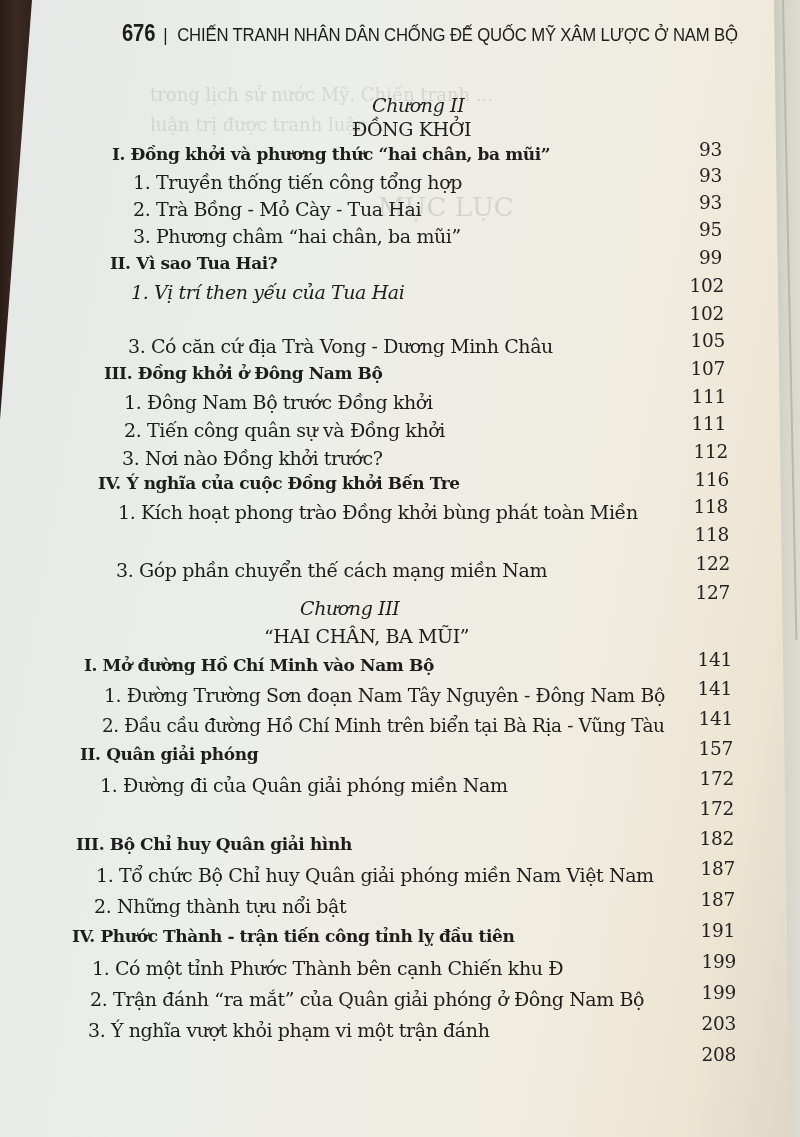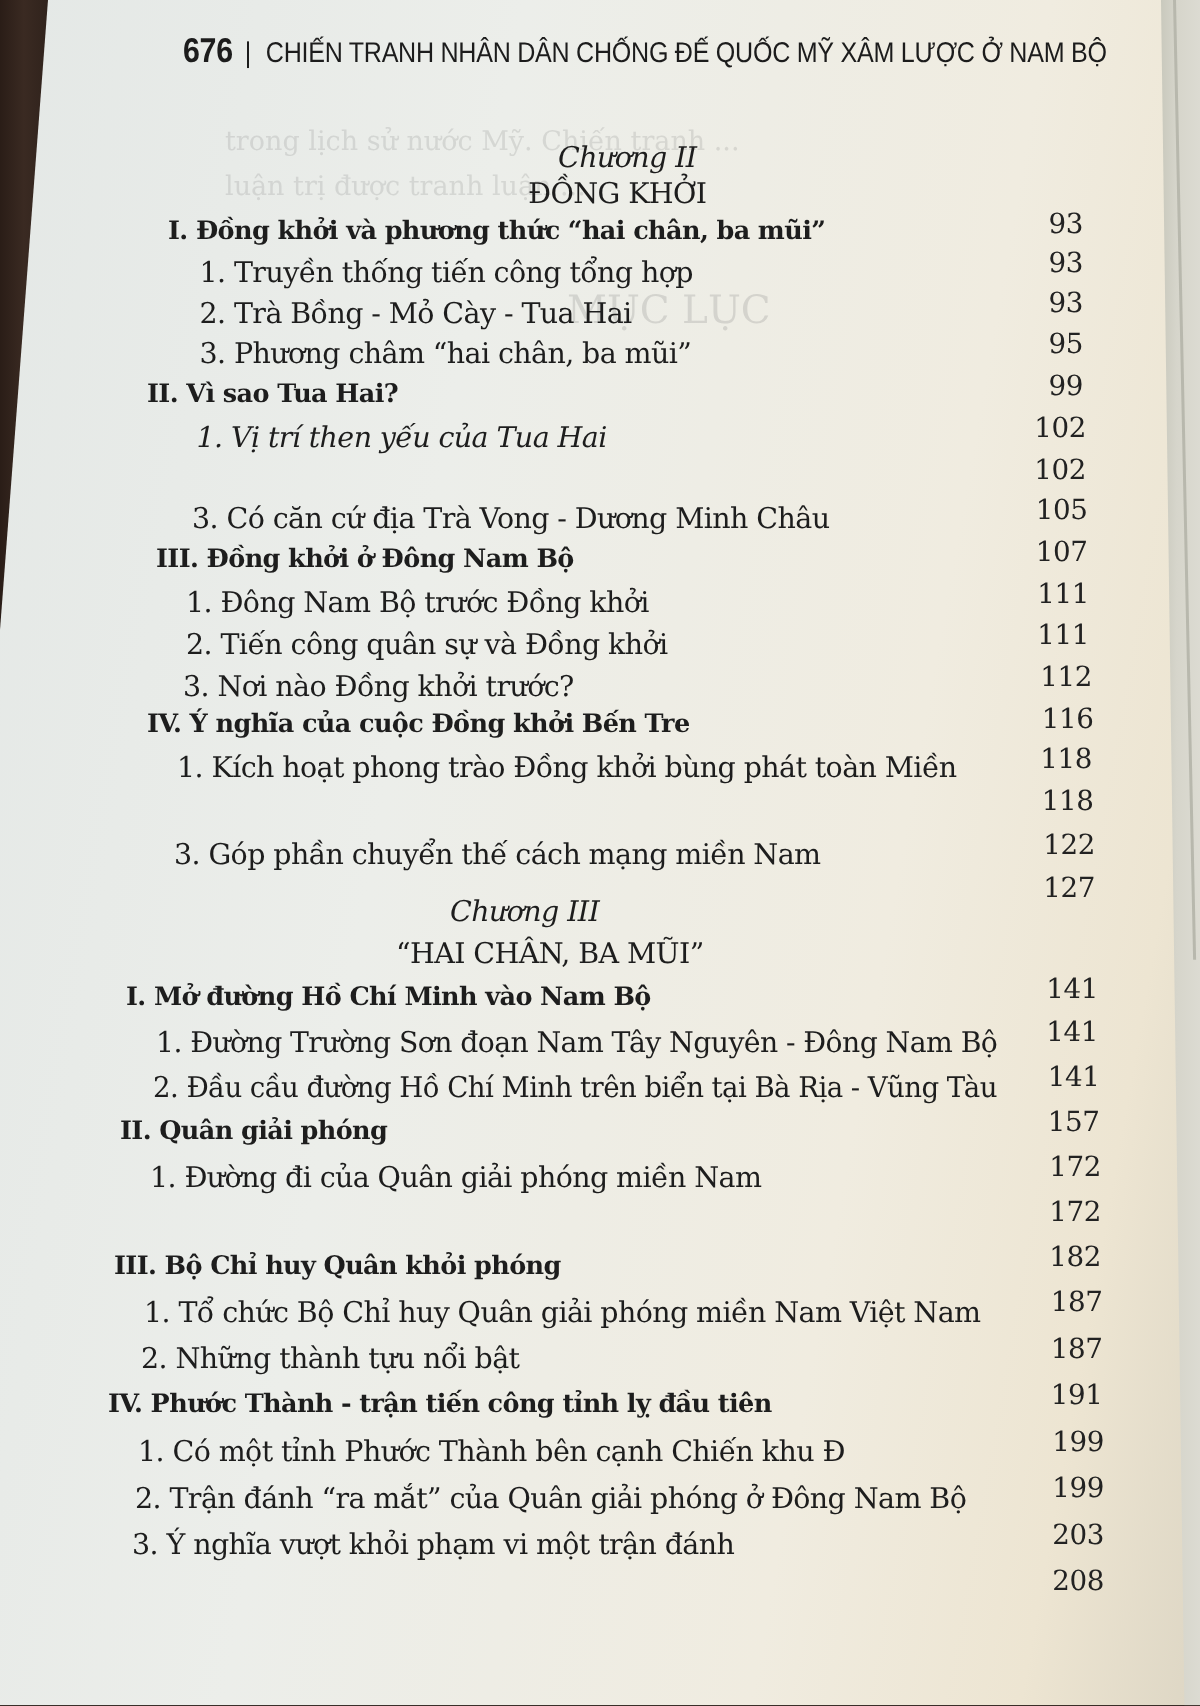--- a/index.html
+++ b/index.html
@@ -77,21 +77,21 @@
 
   <div class="row sec" style="left:112px;top:144px;">I. Đồng khởi và phương thức “hai chân, ba mũi”</div>
   <div class="pg" style="left:662px;top:145px;">93</div>
   <div class="row" style="left:133px;top:171px;">1. Truyền thống tiến công tổng hợp</div>
   <div class="pg" style="left:662px;top:172px;">93</div>
   <div class="row" style="left:133px;top:198px;">2. Trà Bồng - Mỏ Cày - Tua Hai</div>
   <div class="pg" style="left:662px;top:199px;">95</div>
   <div class="row" style="left:133px;top:225px;">3. Phương châm “hai chân, ba mũi”</div>
   <div class="pg" style="left:662px;top:227px;">99</div>
 
-  <div class="row sec" style="left:98px;top:253px;">II. Vì sao Tua Hai?</div>
+  <div class="row sec" style="left:110px;top:253px;">II. Vì sao Tua Hai?</div>
   <div class="pg" style="left:664px;top:255px;">102</div>
   <div class="row" style="left:131px;top:281px;font-style:italic;">1. Vị trí then yếu của Tua Hai</div>
   <div class="pg" style="left:664px;top:283px;">102</div>
   <div class="pg" style="left:665px;top:310px;">105</div>
   <div class="row" style="left:128px;top:335px;">3. Có căn cứ địa Trà Vong - Dương Minh Châu</div>
   <div class="pg" style="left:665px;top:338px;">107</div>
 
   <div class="row sec" style="left:104px;top:363px;">III. Đồng khởi ở Đông Nam Bộ</div>
   <div class="pg" style="left:666px;top:366px;">111</div>
   <div class="row" style="left:124px;top:391px;">1. Đông Nam Bộ trước Đồng khởi</div>
@@ -119,21 +119,21 @@
   <div class="pg" style="left:673px;top:688px;">141</div>
   <div class="row" style="left: 102px; top: 714px; transform: scaleX(0.969); transform-origin: left center;">2. Đầu cầu đường Hồ Chí Minh trên biển tại Bà Rịa - Vũng Tàu</div>
   <div class="pg" style="left:673px;top:718px;">157</div>
 
   <div class="row sec" style="left:80px;top:744px;">II. Quân giải phóng</div>
   <div class="pg" style="left:674px;top:748px;">172</div>
   <div class="row" style="left:100px;top:774px;">1. Đường đi của Quân giải phóng miền Nam</div>
   <div class="pg" style="left:674px;top:778px;">172</div>
   <div class="pg" style="left:674px;top:808px;">182</div>
 
-  <div class="row sec" style="left:76px;top:834px;">III. Bộ Chỉ huy Quân khỏi phóng</div>
+  <div class="row sec" style="left:76px;top:834px;">III. Bộ Chỉ huy Quân giải hình</div>
   <div class="pg" style="left:675px;top:838px;">187</div>
   <div class="row" style="left:96px;top:864px;">1. Tổ chức Bộ Chỉ huy Quân giải phóng miền Nam Việt Nam</div>
   <div class="pg" style="left:675px;top:869px;">187</div>
   <div class="row" style="left:94px;top:895px;">2. Những thành tựu nổi bật</div>
   <div class="pg" style="left:675px;top:900px;">191</div>
 
   <div class="row sec" style="left:72px;top:926px;">IV. Phước Thành - trận tiến công tỉnh lỵ đầu tiên</div>
   <div class="pg" style="left:676px;top:931px;">199</div>
   <div class="row" style="left:92px;top:957px;">1. Có một tỉnh Phước Thành bên cạnh Chiến khu Đ</div>
   <div class="pg" style="left:676px;top:962px;">199</div>

